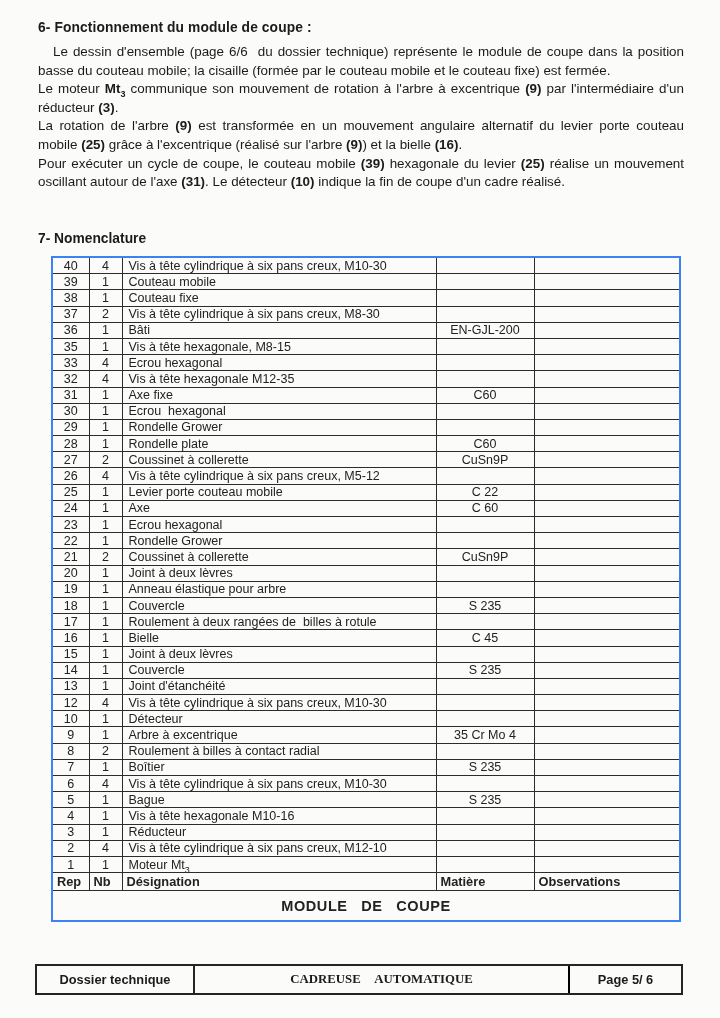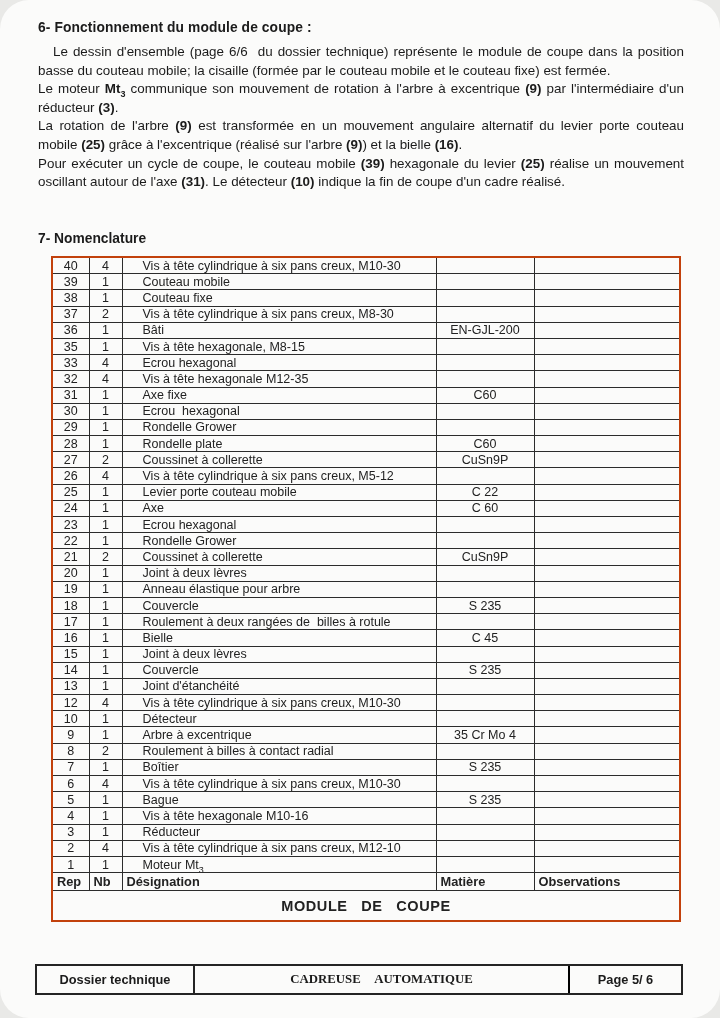--- a/index.html
+++ b/index.html
@@ -1,21 +1,20 @@
 <!DOCTYPE html>
 <html lang="fr"><head>
 <meta charset="utf-8">
 <style>
   html,body { margin:0; padding:0; background:#e9e9e7; }
   .page {
     position:relative; width:720px; height:1018px; margin:0 auto;
     background:#fbfbfa; color:#1b1b1b;
     font-family:"Liberation Sans","DejaVu Sans",sans-serif;
     overflow:hidden;
-    border-radius:29px;
   }
   .s6-title {
     position:absolute; left:38px; top:20px; margin:0;
     font-size:13.8px; font-weight:bold; letter-spacing:.1px;
   }
   .body-text {
     position:absolute; left:38px; top:43px; width:646px;
     font-size:13.4px; line-height:18.6px; text-align:justify;
   }
   .body-text p { margin:0; white-space:pre-wrap; }
@@ -23,30 +22,30 @@
   .body-text b, .body-text .b { font-weight:bold; }
   sub { font-size:9px; line-height:0; }
   .s7-title {
     position:absolute; left:38px; top:231px; margin:0;
     font-size:13.8px; font-weight:bold;
   }
   table.nomenclature {
     position:absolute; left:51px; top:256px;
     border-collapse:collapse; table-layout:fixed; width:628px;
     font-size:12.5px; color:#222;
-    border:2px solid #c2410c;
+    border:2px solid #3b82f6;
   }
   .nomenclature td {
     border:1px solid #2c2c2c; height:15.2px; padding:0 4px;
     overflow:hidden; white-space:pre; line-height:14px;
   }
   .c-rep { width:37px; } .c-nb { width:33px; } .c-des { width:314px; }
   .c-mat { width:98px; } .c-obs { width:146px; }
   .nomenclature td.rep, .nomenclature td.nb, .nomenclature td.mat { text-align:center; }
-  .nomenclature td.des { text-align:left; padding-left:20px; }
+  .nomenclature td.des { text-align:left; padding-left:6px; }
   .nomenclature tr.head-row td {
     font-weight:bold; height:17px; font-size:12.8px;
   }
   .nomenclature tr.title-row td {
     height:29px; text-align:center; font-weight:bold; font-size:14.5px;
     word-spacing:9px; letter-spacing:.6px;
   }
   .footer {
     position:absolute; left:35px; top:964px; width:648px; height:31px;
     display:flex; border:2px solid #242424; box-sizing:border-box;

